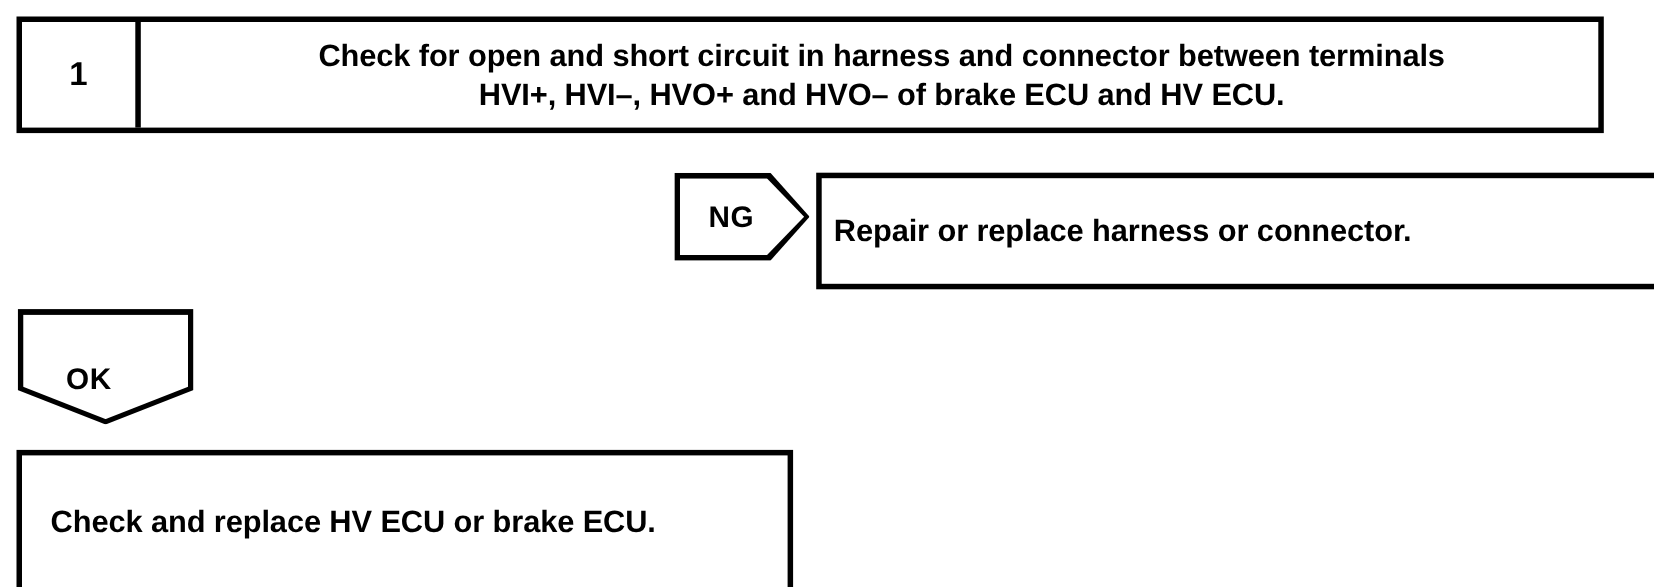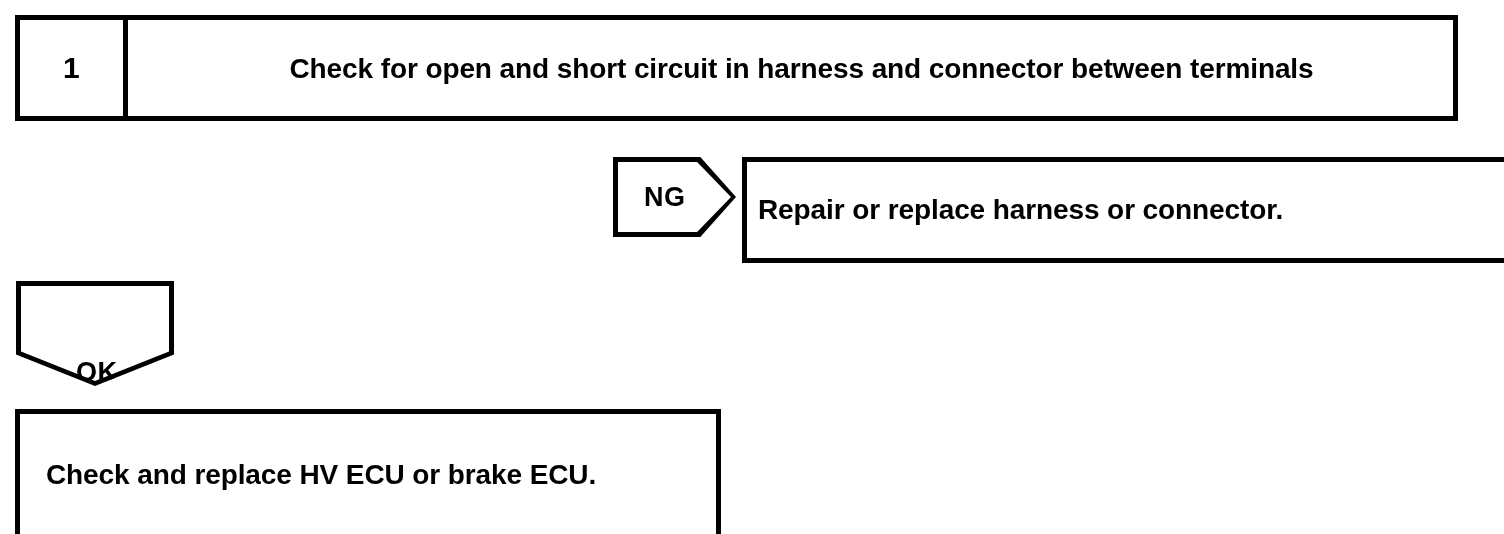--- a/index.html
+++ b/index.html
@@ -111,26 +111,25 @@
     clip-path: polygon(0 0, 70% 0, 100% 50%, 70% 100%, 0 100%);
   }
   #ng-marker .marker-label {
     margin-left: 31px;
   }
 
   
   #ok-marker {
     left: 16px;
     top: 281px;
-    width: 142px;
+    width: 160px;
     height: 105px;
     -webkit-clip-path: polygon(0 0, 100% 0, 100% 70%, 50% 100%, 0 70%);
     clip-path: polygon(0 0, 100% 0, 100% 70%, 50% 100%, 0 70%);
-    align-items: flex-end;
-    padding-left: 16px;
+    align-items: center;
   }
   #ok-marker .inner {
     position: absolute;
     left: 5px;
     top: 5px;
     width: calc(100% - 10px);
     height: calc(100% - 10px);
     background: #ffffff;
     -webkit-clip-path: polygon(0 0, 100% 0, 100% 69%, 50% 100%, 0 69%);
     clip-path: polygon(0 0, 100% 0, 100% 69%, 50% 100%, 0 69%);
@@ -171,20 +170,21 @@
 <body>
 
 <div id="flowchart">
 
   <div class="box" id="step-row">
     <div id="step-number-cell">
       <span class="num">1</span>
     </div>
     <div id="step-body">
       <span class="step-line">Check for open and short circuit in harness and connector between terminals</span>
+      <span class="step-line">HVI+, HVI–, HVO+ and HVO– of brake ECU and HV ECU.</span>
     </div>
   </div>
 
   <div class="marker" id="ng-marker">
     <div class="inner"></div>
     <span class="marker-label">NG</span>
   </div>
 
   <div class="box" id="repair-box">
     <span class="action-text">Repair or replace harness or connector.</span>

